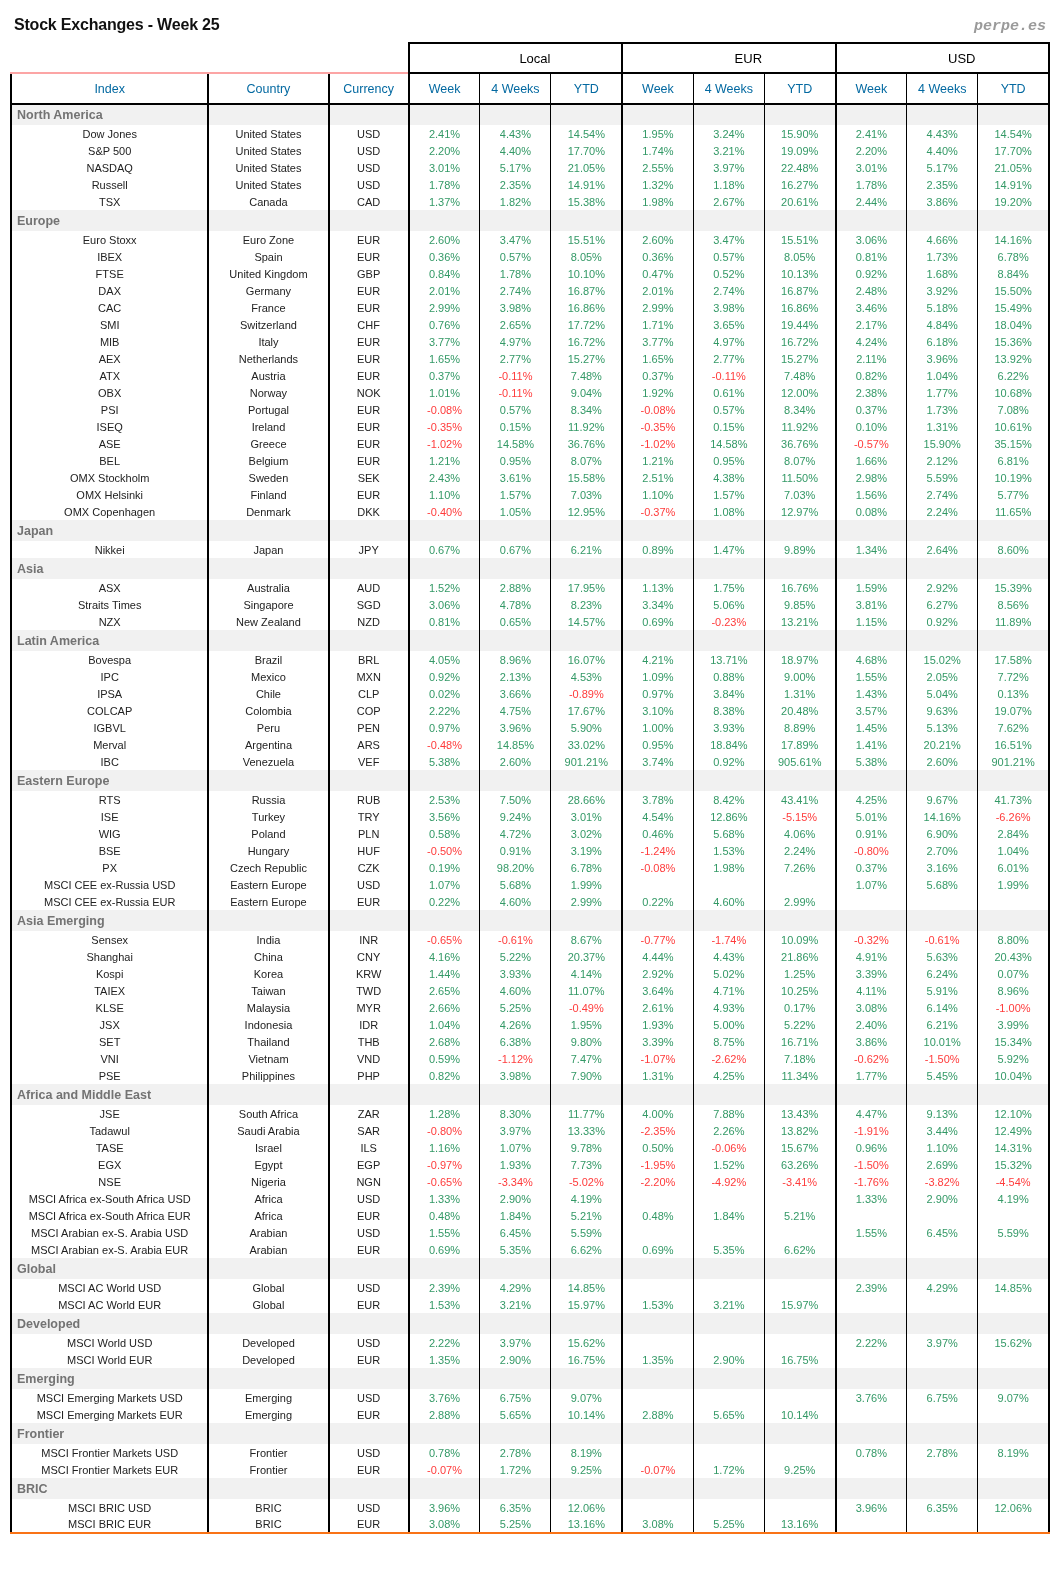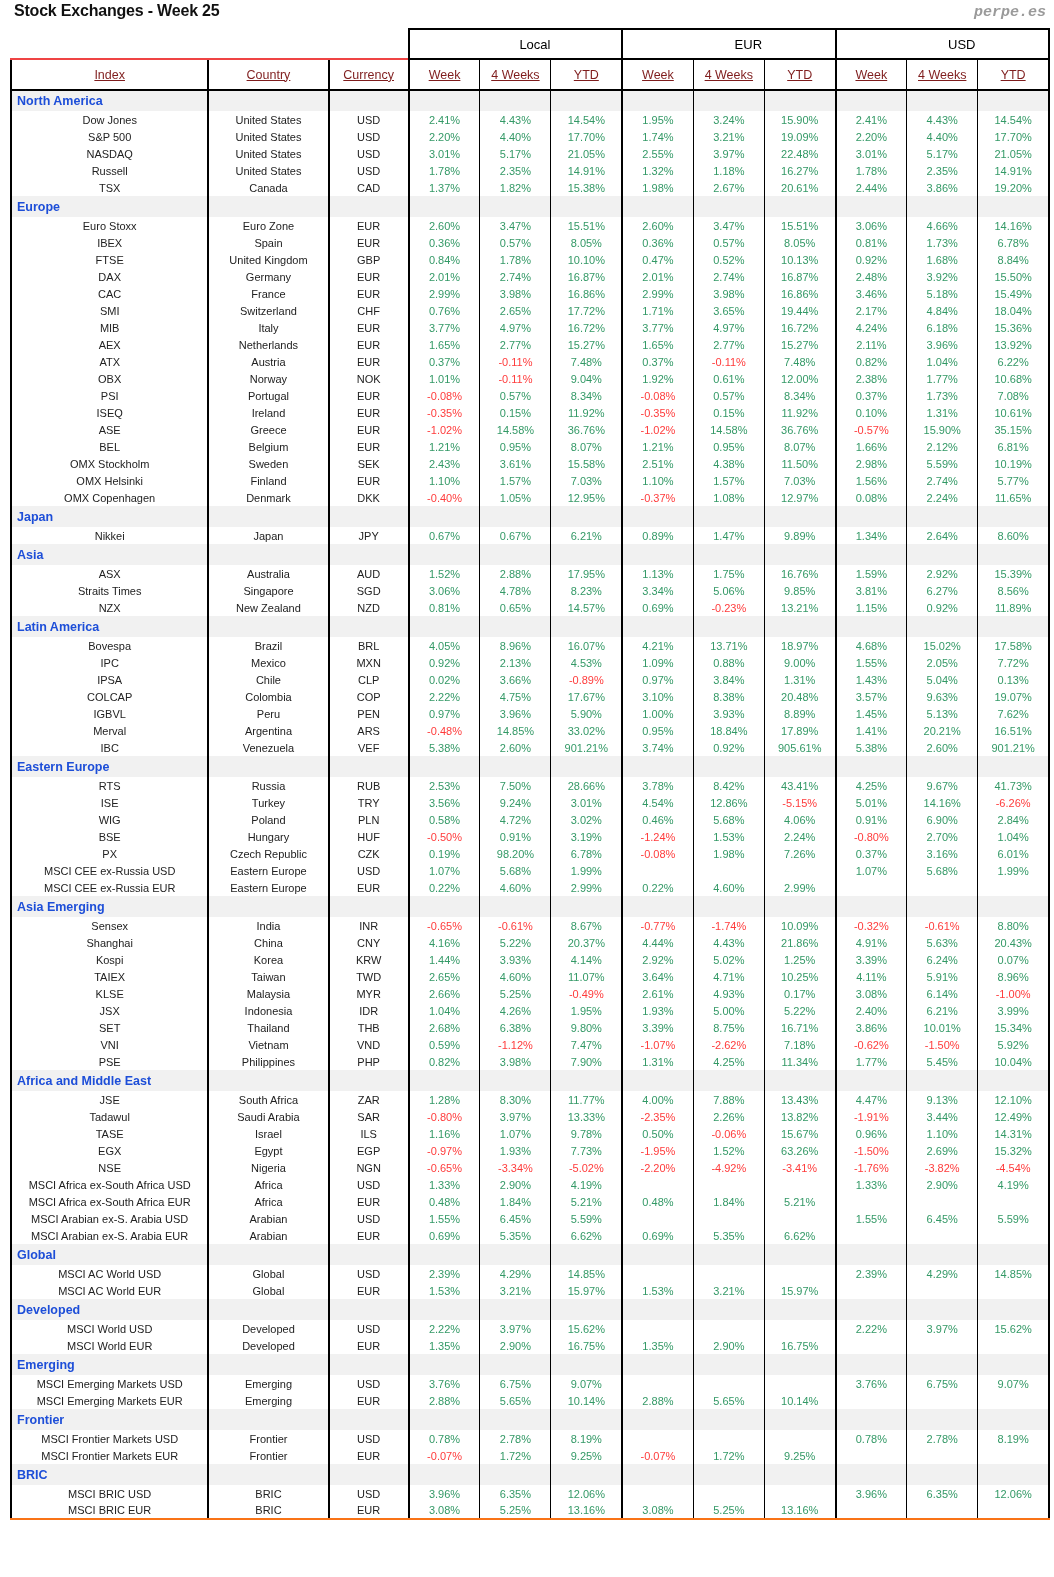--- a/index.html
+++ b/index.html
@@ -1,42 +1,42 @@
 <!DOCTYPE html>
 <html><head>
 <meta charset="utf-8">
 <style>
   html,body { margin:0; padding:0; background:#fff; }
   body { width:1054px; font-family:"Liberation Sans", sans-serif; color:#111; }
-  .hdr { display:flex; justify-content:space-between; align-items:baseline; padding:2px 8px 4px 14px; height:22px; }
+  .hdr { display:flex; justify-content:space-between; align-items:baseline; padding:16px 8px 4px 14px; height:22px; }
   .title { font-size:16px; font-weight:bold; color:#111; letter-spacing:-0.2px; }
   .brand { font-family:Liberation Mono, monospace; font-style:italic; font-weight:bold; font-size:15px; color:#9a9a9a; }
 
   table { border-collapse:collapse; table-layout:fixed; width:1040px; margin-left:10px; }
   td, th { padding:0; margin:0; overflow:hidden; white-space:nowrap; text-align:center; vertical-align:middle; }
 
   
   .bl2 { border-left:2px solid #000; }
   .bl1 { border-left:1px solid #000; }
   .br2 { border-right:2px solid #000; }
 
   
   tr.grp-row { height:30px; }
   tr.grp-row .no-cell { border:none; }
   tr.grp-row .grp-cell { border:2px solid #000; font-size:13px; font-weight:normal; color:#000;padding-left:39px; }
 
   
   tr.hdr-row { height:31px; }
-  tr.hdr-row th { border-top:2px solid #ef4444; border-bottom:2px solid #000; font-weight:normal; font-size:12.5px; color:#7f1d1d;text-decoration:underline; }
+  tr.hdr-row th { border-top:2px solid #fca5a5; border-bottom:2px solid #000; font-weight:normal; font-size:12.5px; color:#0369a1; }
 
   
   tbody tr.data-row { height:17px; }
   tbody tr.sec-row { height:21px; }
   tbody tr.sec-row td { background:#f1f1f1; }
-  td.sec-label { text-align:left; padding-left:5px; font-weight:bold; font-size:12.5px; color:#1d4ed8; }
+  td.sec-label { text-align:left; padding-left:5px; font-weight:bold; font-size:12.5px; color:#737373; }
   td.txt { font-size:11px; color:#222; }
   td.val { font-size:11px; }
   td.pos { color:#339966; }
   td.neg { color:#ff3b3b; }
   tbody tr:last-child td { border-bottom:2px solid #f97316; }
 </style>
 </head>
 <body>
 
 <div class="hdr">

